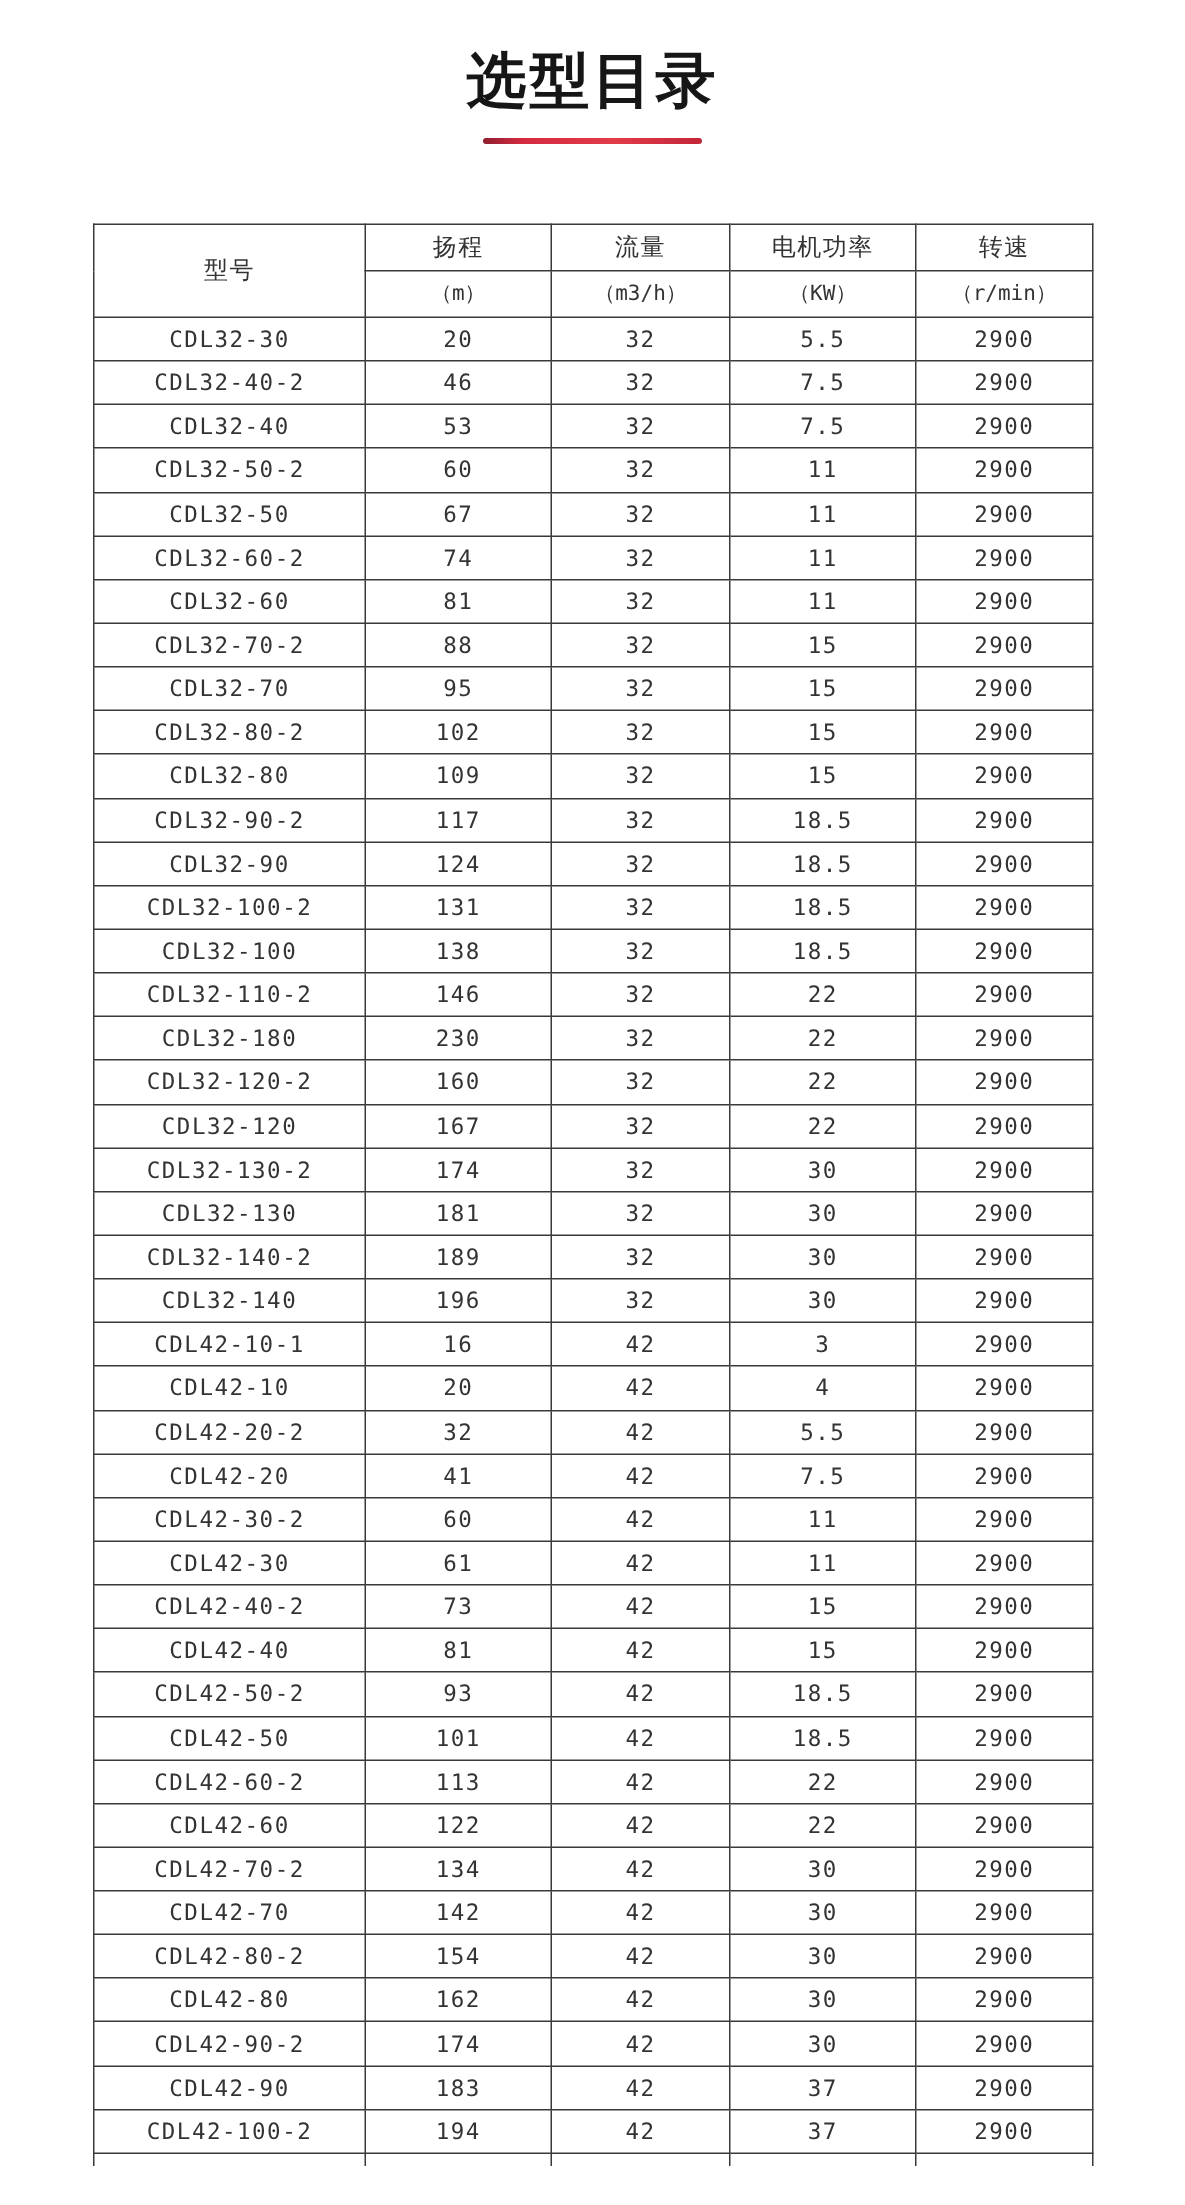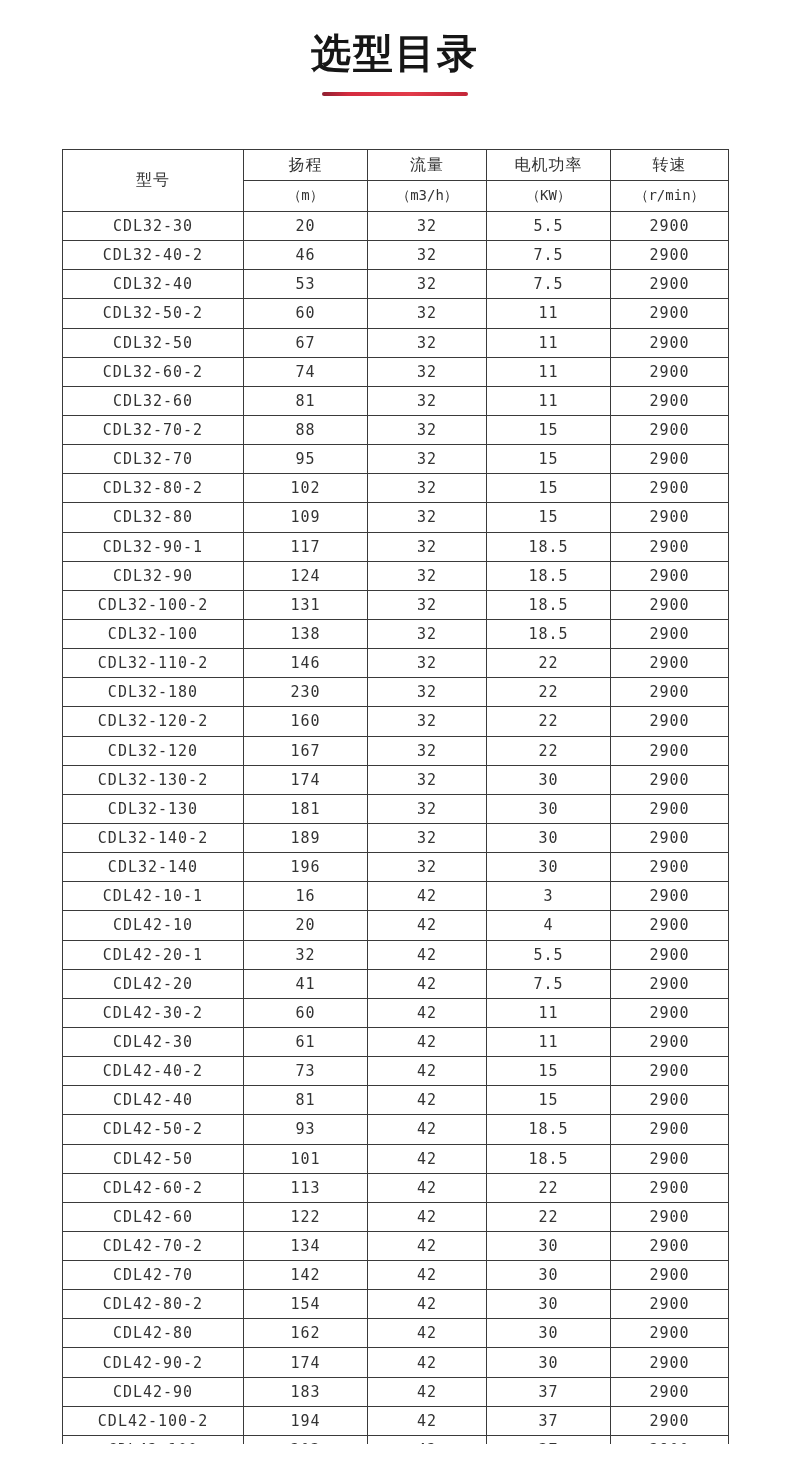--- a/index.html
+++ b/index.html
@@ -156,21 +156,21 @@
           <td>2900</td>
         </tr>
         <tr>
           <td>CDL32-80</td>
           <td>109</td>
           <td>32</td>
           <td>15</td>
           <td>2900</td>
         </tr>
         <tr>
-          <td>CDL32-90-1</td>
+          <td>CDL32-90-2</td>
           <td>117</td>
           <td>32</td>
           <td>18.5</td>
           <td>2900</td>
         </tr>
         <tr>
           <td>CDL32-90</td>
           <td>124</td>
           <td>32</td>
           <td>18.5</td>
@@ -254,21 +254,21 @@
           <td>2900</td>
         </tr>
         <tr>
           <td>CDL42-10</td>
           <td>20</td>
           <td>42</td>
           <td>4</td>
           <td>2900</td>
         </tr>
         <tr>
-          <td>CDL42-20-1</td>
+          <td>CDL42-20-2</td>
           <td>32</td>
           <td>42</td>
           <td>5.5</td>
           <td>2900</td>
         </tr>
         <tr>
           <td>CDL42-20</td>
           <td>41</td>
           <td>42</td>
           <td>7.5</td>

